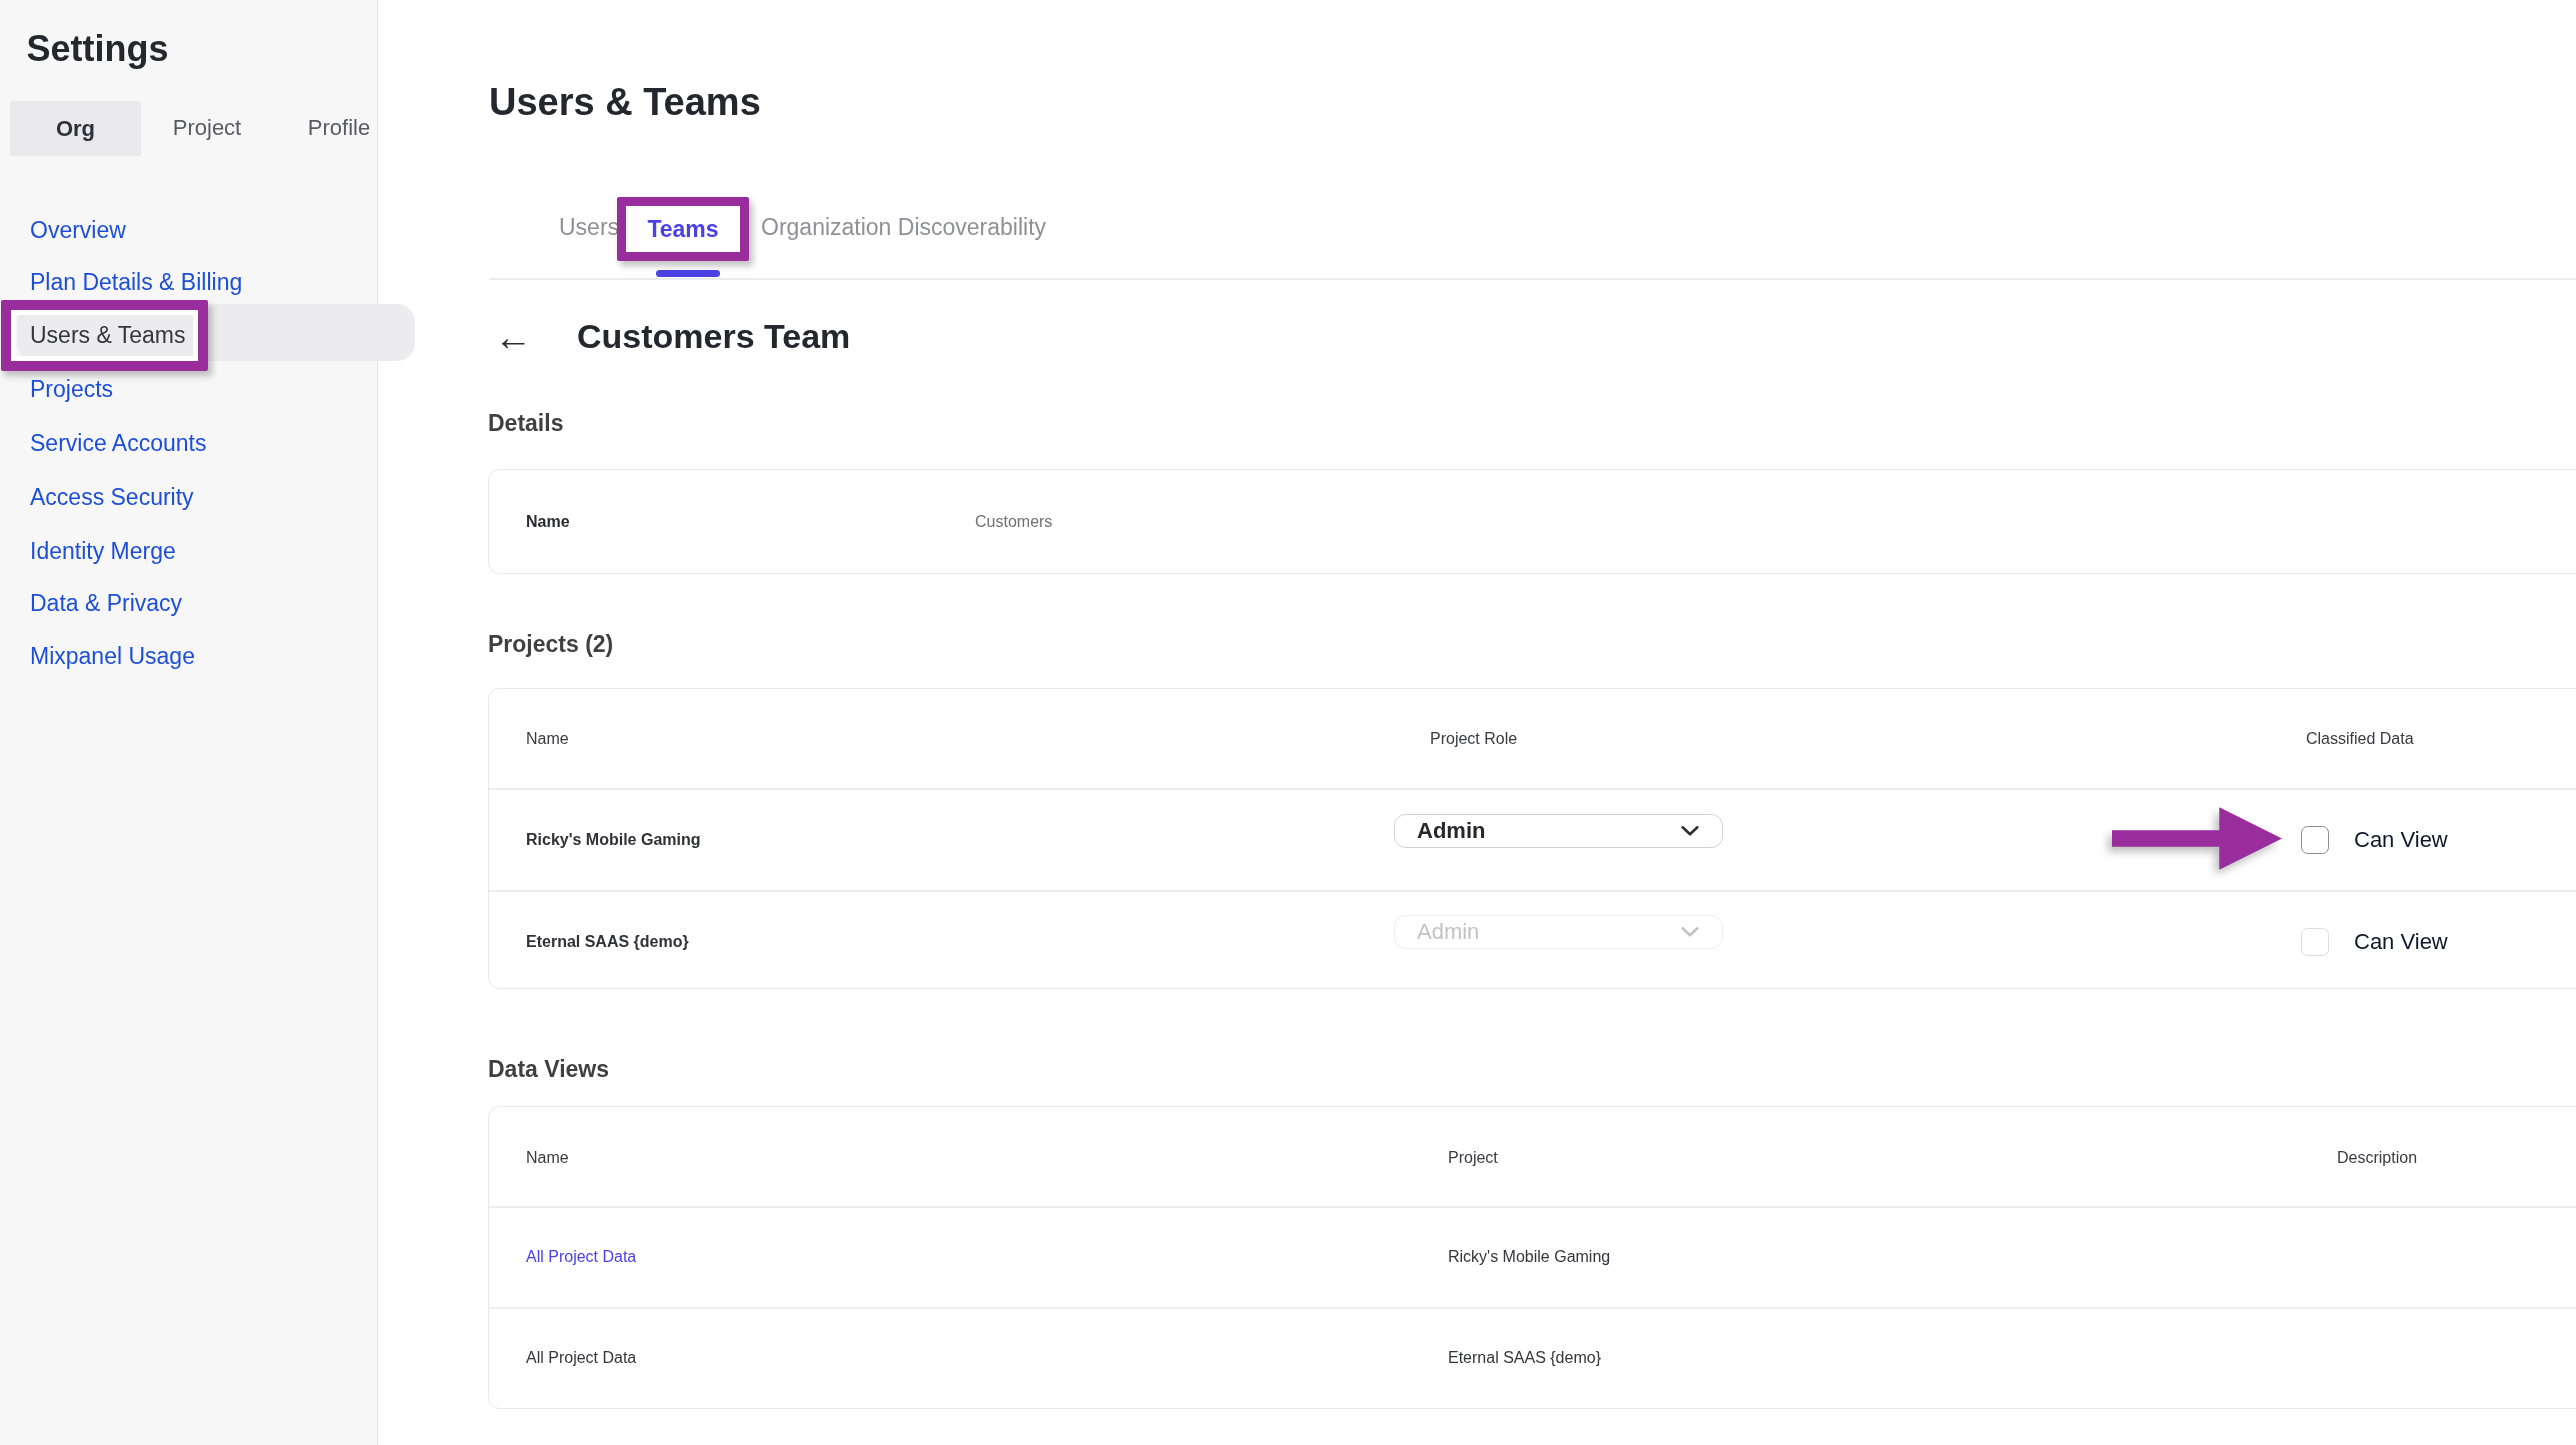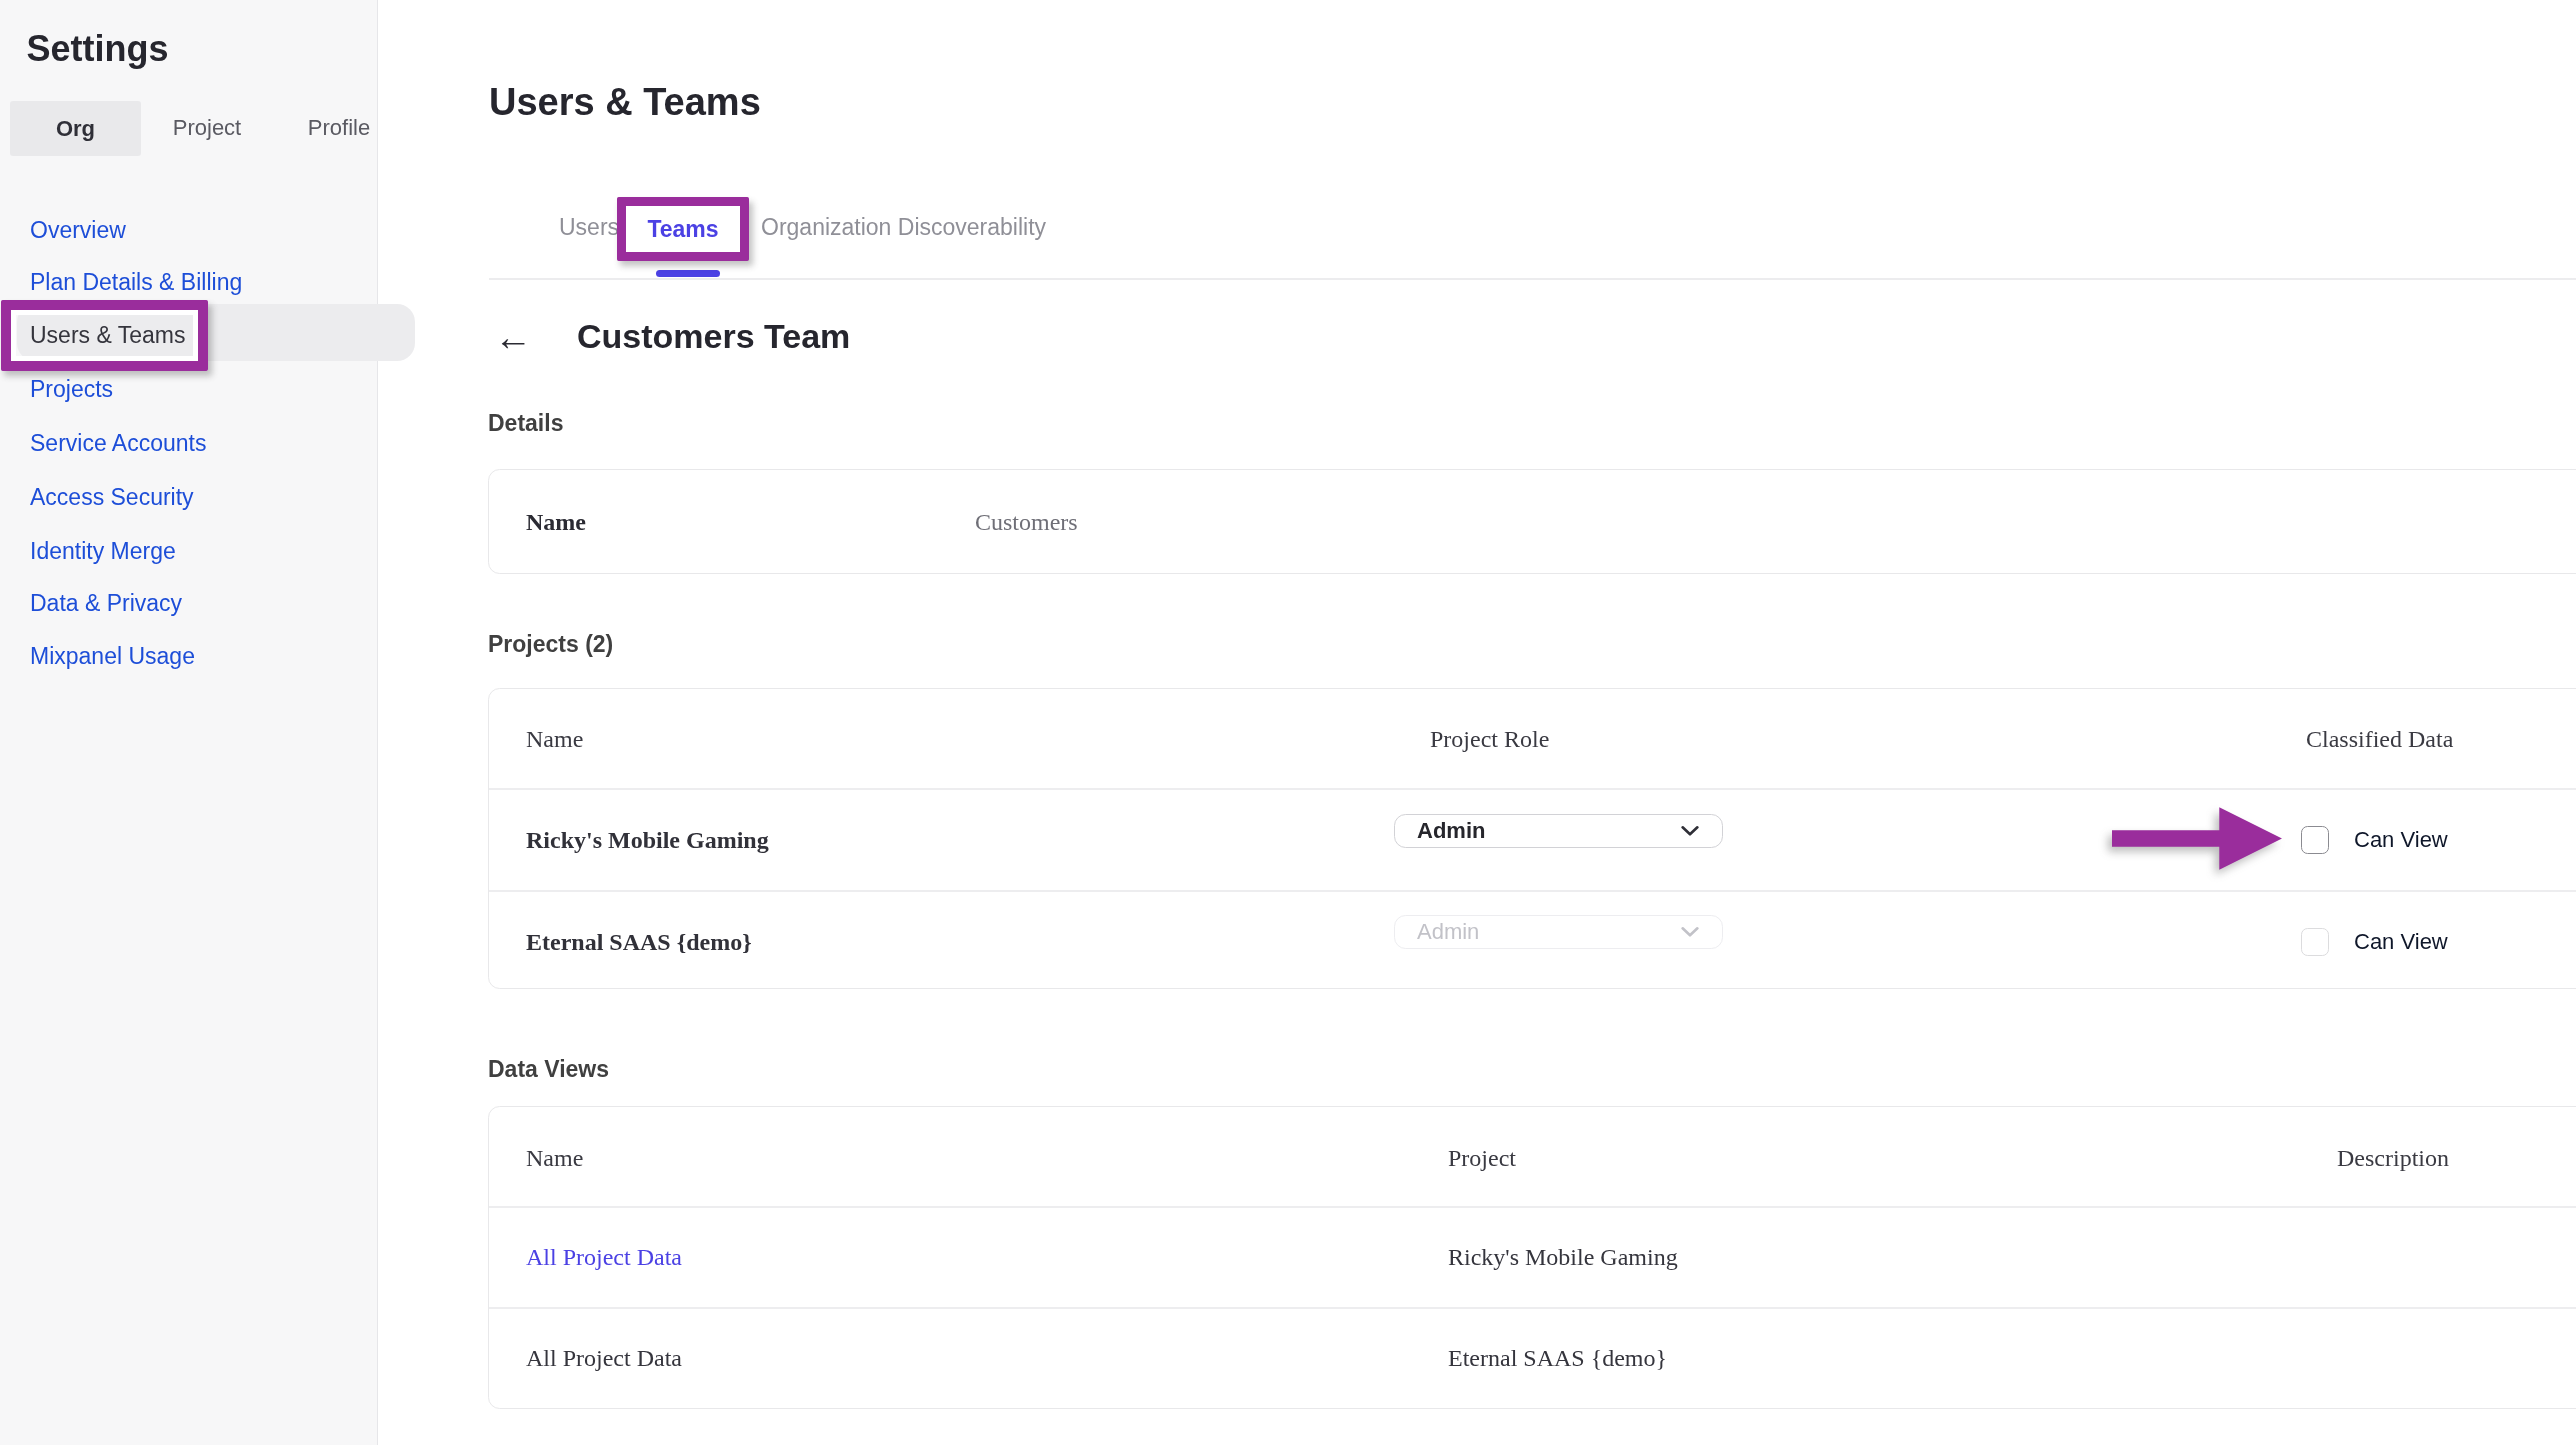--- a/index.html
+++ b/index.html
@@ -57,21 +57,21 @@
   .heading-details { top:423px; }
   .heading-projects { top:644px; }
   .heading-dataviews { top:1069px;text-align:right; }
 
   .card { position:absolute; left:488px; width:2116px; background:#ffffff;
           border:1.7px solid #e8e8ea; border-radius:11.6px; }
   .card-details { top:469px; height:105px; }
   .card-projects { top:688px; height:301px; }
   .card-dataviews { top:1106px; height:303px; }
 
-  .cell { position:absolute; transform:translateY(-50%); font-size:24px; white-space:nowrap;font-family:Liberation Serif, serif; }
+  .cell { position:absolute; transform:translateY(-50%); font-size:16px; white-space:nowrap; }
   .col-head { color:#3a3a42; font-weight:400; }
   .row-div { position:absolute; left:0; width:100%; height:1.7px; background:#ededef; }
 
   .bold-label { font-weight:700; color:#2b2b33; }
   .muted-value { color:#6f6f77; }
   .proj-name { font-weight:600; color:#313139; }
   .dv-cell { font-weight:500; color:#35353d; }
   .dv-link { font-weight:500; color:#4b41e4; cursor:pointer; }
 
   

